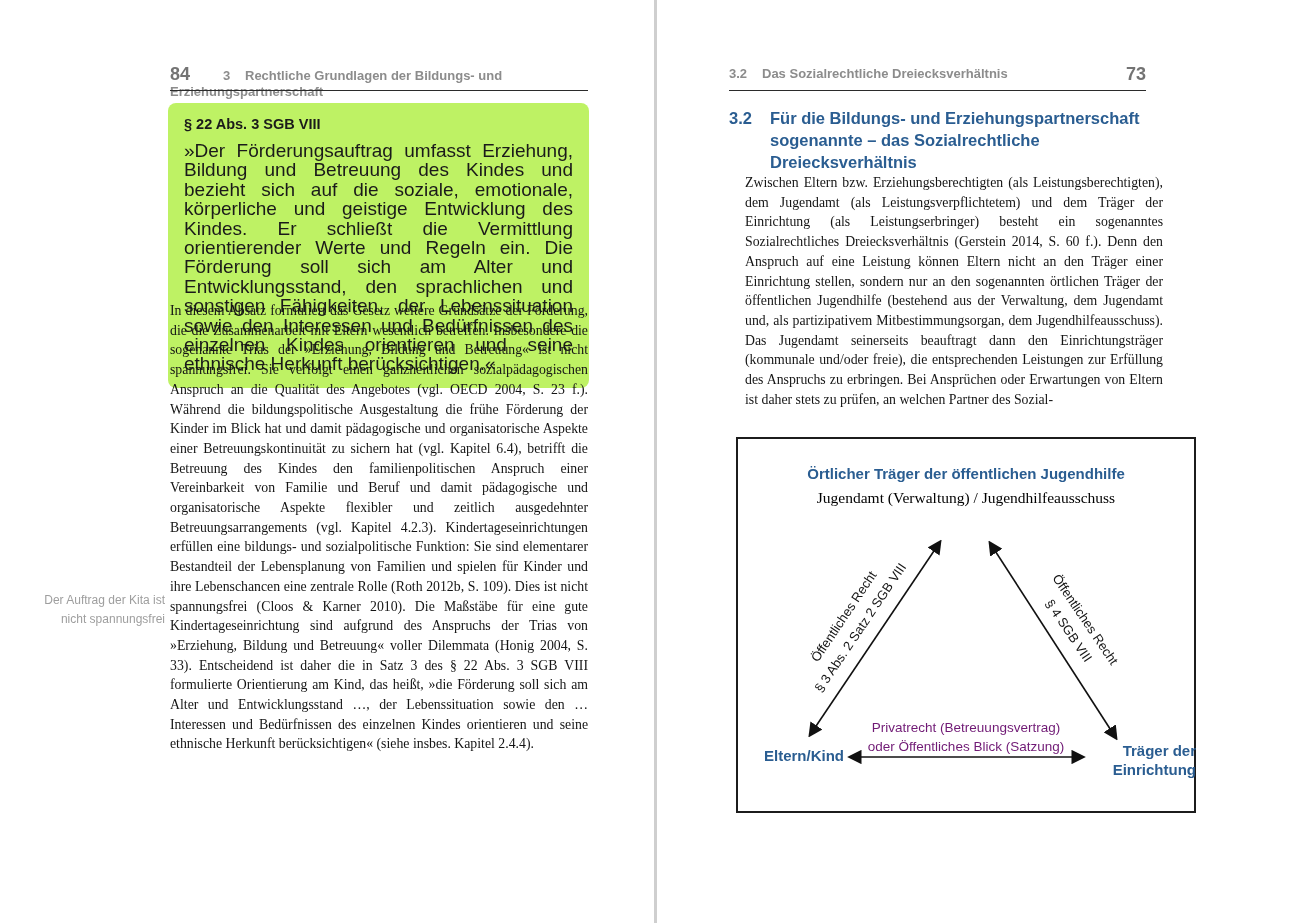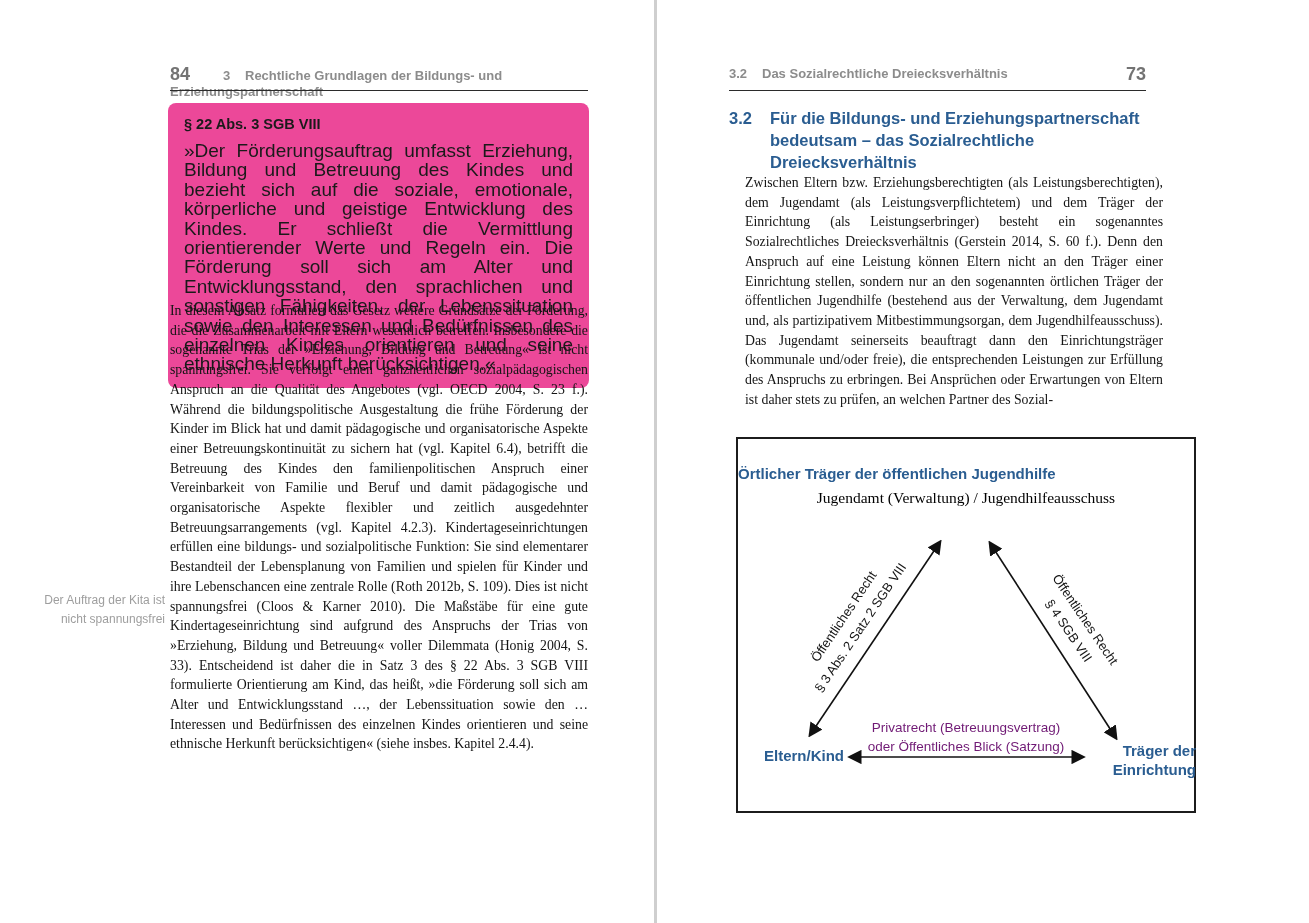--- a/index.html
+++ b/index.html
@@ -21,21 +21,21 @@
   .runhead-gray{color:#8c8c8c;}
   #page-left .chapnum{display:inline-block;width:22px;}
   #page-right .secnum{display:inline-block;width:33px;}
   .header-rule{position:absolute;top:90px;height:1px;background:#2b2b2b;}
   #page-left .header-rule{left:170px;width:418px;}
   #page-right .header-rule{left:70px;width:417px;}
 
   
   #law-box{
     position:absolute;left:168px;top:103px;width:389px;
-    padding:13px 16px 14px 16px;background:#ec4899;border-radius:8px;
+    padding:13px 16px 14px 16px;background:#bef264;border-radius:8px;
   }
   #law-box .law-title{font-size:14.5px;font-weight:bold;margin:0 0 9px 0;}
   #law-box .law-text{font-size:19px;line-height:19.4px;text-align:justify;}
 
   
   .bodycopy{
     font-family:"Liberation Serif",serif;font-size:13.8px;line-height:19.7px;
     text-align:justify;color:#141414;
   }
   #left-body{position:absolute;left:170px;top:301px;width:418px;}
@@ -53,21 +53,21 @@
     color:#2a5d91;font-weight:bold;font-size:16.5px;line-height:22px;
   }
   #section-heading .sec-num{flex:0 0 41px;}
 
   
   #diagram{
     position:absolute;left:77px;top:437px;width:456px;height:372px;
     border:2px solid #1c1c1c;background:#ffffff;
   }
   #diagram .diag-title{
-    position:absolute;top:26px;left:0;right:0;
+    position:absolute;top:26px;left:0;right:0;text-align:center;
     color:#2a5d91;font-weight:bold;font-size:15px;
   }
   #diagram .diag-subtitle{
     position:absolute;top:50px;left:0;right:0;text-align:center;
     font-family:"Liberation Serif",serif;font-size:15.5px;color:#000000;
   }
   #diagram svg{position:absolute;left:0;top:0;}
   .edge-label{
     position:absolute;text-align:center;font-size:13px;line-height:1.5;
     white-space:nowrap;color:#141414;
@@ -105,21 +105,21 @@
 <div class="page" id="page-right">
 
   <div class="running-header">
     <span class="runhead-gray"><span class="secnum">3.2</span><span>Das Sozialrechtliche Dreiecksverhältnis</span></span>
     <span class="pagenum">73</span>
   </div>
   <div class="header-rule"></div>
 
   <div id="section-heading">
     <span class="sec-num">3.2</span>
-    <span class="sec-title">Für die Bildungs- und Erziehungspartnerschaft bedeutsam – das Sozialrechtliche Dreiecksverhältnis</span>
+    <span class="sec-title">Für die Bildungs- und Erziehungspartnerschaft sogenannte – das Sozialrechtliche Dreiecksverhältnis</span>
   </div>
 
   <div id="right-body" class="bodycopy">Zwischen Eltern bzw. Erziehungsberechtigten (als Leistungsberechtigten), dem Jugendamt (als Leistungsverpflichtetem) und dem Träger der Einrichtung (als Leistungserbringer) besteht ein sogenanntes Sozialrechtliches Dreiecksverhältnis (Gerstein 2014, S. 60 f.). Denn den Anspruch auf eine Leistung können Eltern nicht an den Träger einer Einrichtung stellen, sondern nur an den sogenannten örtlichen Träger der öffentlichen Jugendhilfe (bestehend aus der Verwaltung, dem Jugendamt und, als partizipativem Mitbestimmungsorgan, dem Jugendhilfeausschuss). Das Jugendamt seinerseits beauftragt dann den Einrichtungsträger (kommunale und/oder freie), die entsprechenden Leistungen zur Erfüllung des Anspruchs zu erbringen. Bei Ansprüchen oder Erwartungen von Eltern ist daher stets zu prüfen, an welchen Partner des Sozial-</div>
 
   <div id="diagram">
     <div class="diag-title">Örtlicher Träger der öffentlichen Jugendhilfe</div>
     <div class="diag-subtitle">Jugendamt (Verwaltung) / Jugendhilfeausschuss</div>
 
     <svg width="456" height="372" viewBox="0 0 456 372">
       <defs>

